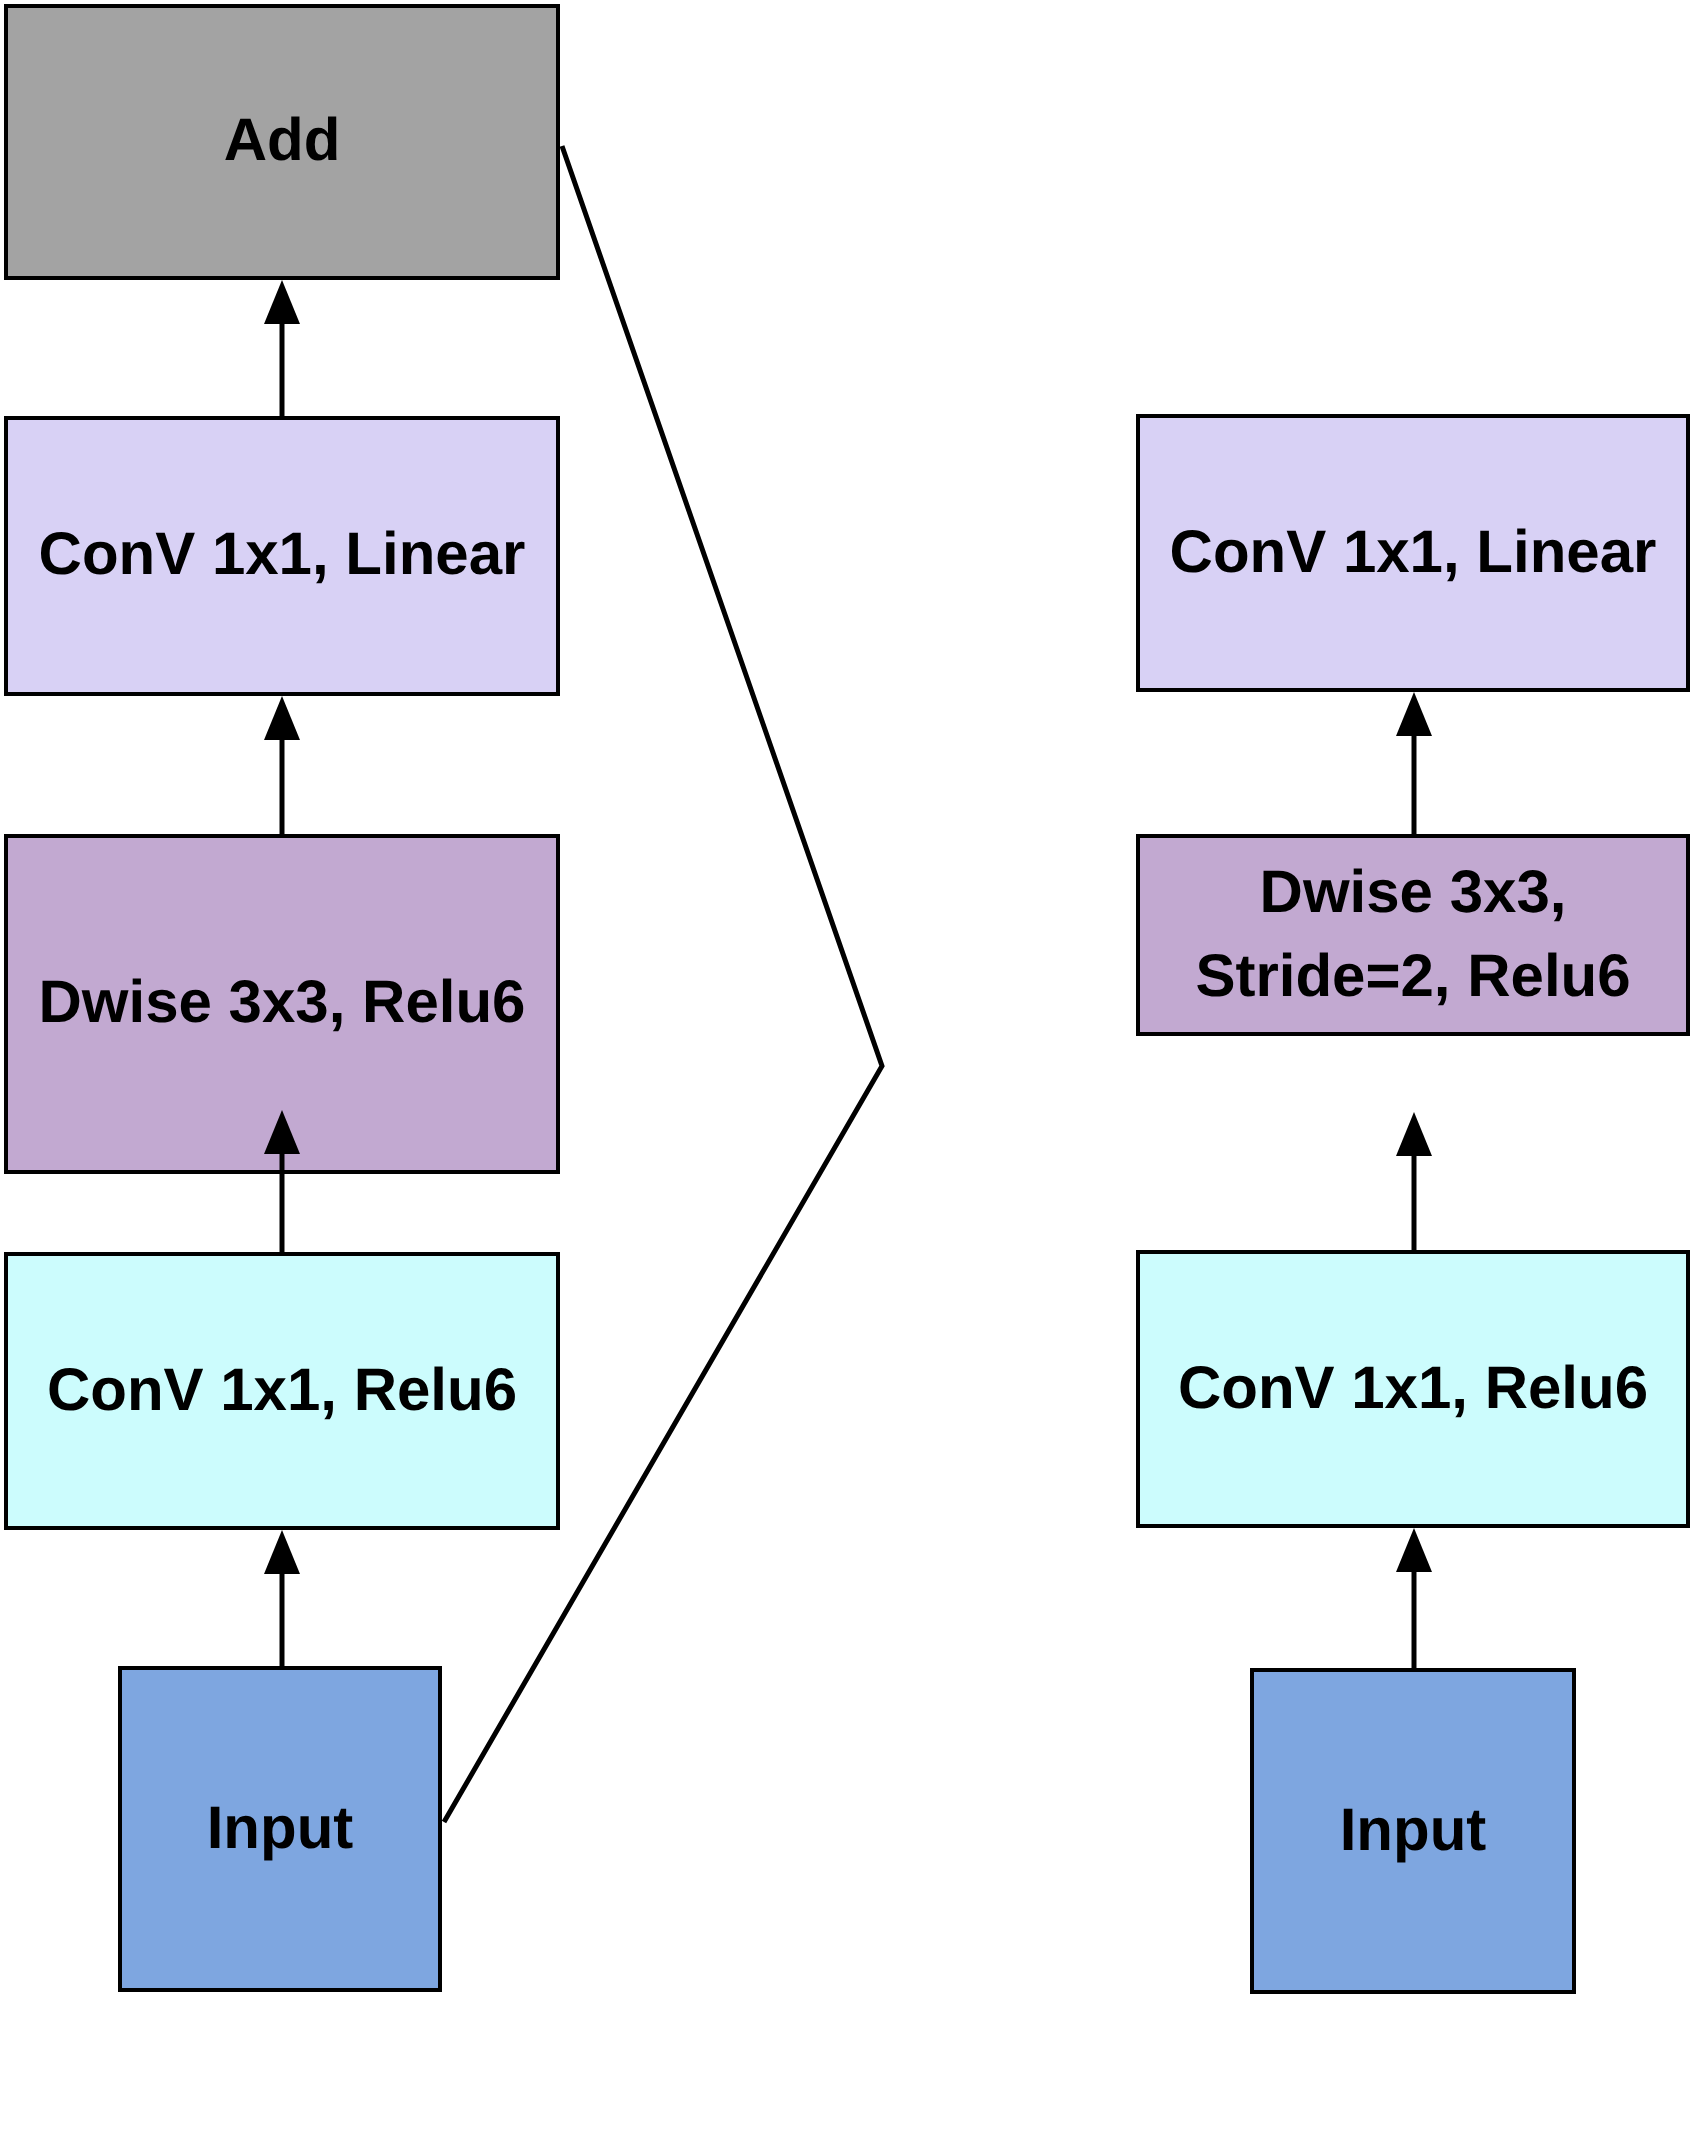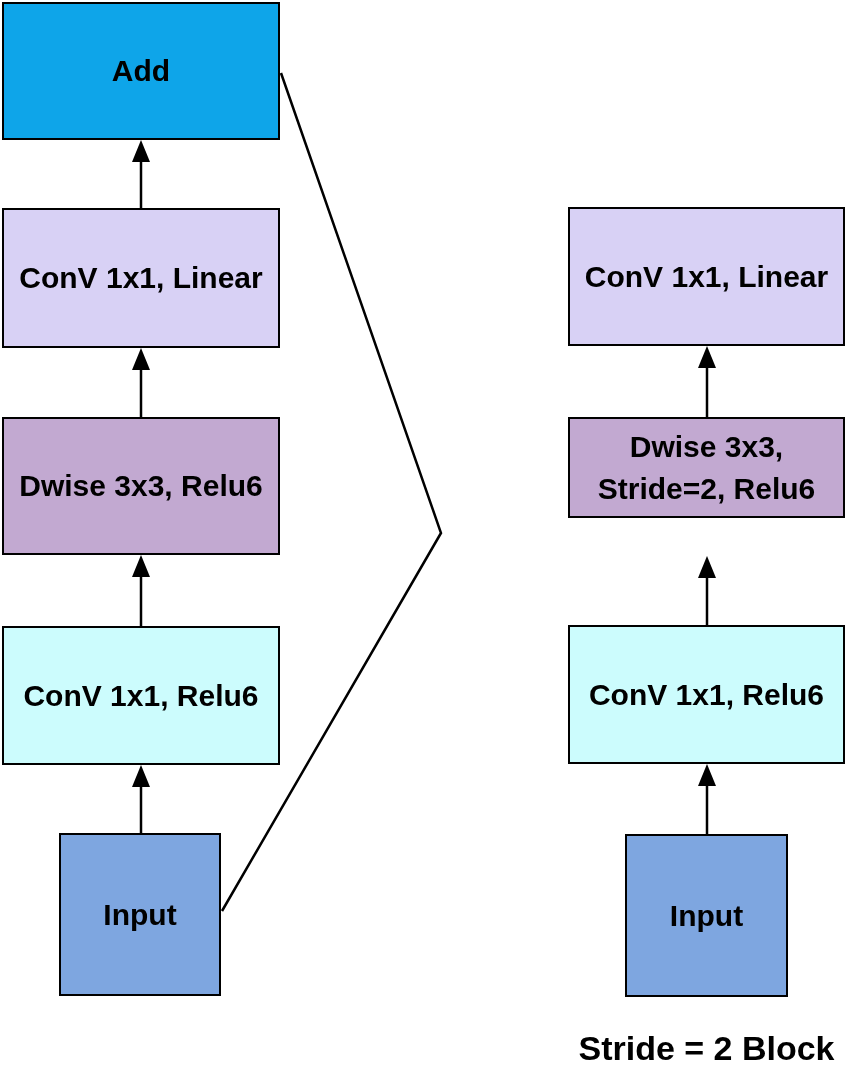--- a/index.html
+++ b/index.html
@@ -27,21 +27,21 @@
     font-size: 30px;
     line-height: 1.4;
     color: #000;
     padding: 0 6px;
   }
   .node.nowrap { white-space: nowrap; padding: 0; }
   
   .l-col   { left: 2px;  width: 278px; }
   #add-box         { top: 2px;   height: 138px; }
   #conv-linear-1   { top: 208px; height: 140px; }
-  #dwise-1         { top: 417px; height: 138px; }
+  #dwise-1         { top: 417px; height: 170px; }
   #conv-relu-1     { top: 626px; height: 139px; }
   #input-1         { left: 59px;  top: 833px; width: 162px; height: 163px; }
   
   .r-col   { left: 568px; width: 277px; }
   #conv-linear-2   { top: 207px; height: 139px; }
   #dwise-2         { top: 417px; height: 101px; align-items: center; }
   #conv-relu-2     { top: 625px; height: 139px; }
   #input-2         { left: 625px; top: 834px; width: 163px; height: 163px; }
 
   .caption {
@@ -69,21 +69,21 @@
     stroke-width: 2.5;
     fill: none;
   }
   #edges polygon { fill: #000; stroke: none; }
 </style>
 </head>
 <body>
 
 <div id="canvas">
 
-  <div class="node l-col nowrap" id="add-box" style="background-color: #0ea5e9;">
+  <div class="node l-col nowrap" id="add-box" style="background-color: #a3a3a3;">
     <span>Add</span>
   </div>
 
   <div class="node l-col nowrap" id="conv-linear-1" style="background-color: rgb(216, 209, 245);">
     <span>ConV 1x1, Linear</span>
   </div>
 
   <div class="node l-col nowrap" id="dwise-1" style="background-color: rgb(194, 169, 209);">
     <span>Dwise 3x3, Relu6</span>
   </div>
@@ -106,21 +106,20 @@
   </div>
 
   <div class="node r-col nowrap" id="conv-relu-2" style="background-color: rgb(204, 252, 253);">
     <span>ConV 1x1, Relu6</span>
   </div>
 
   <div class="node nowrap" id="input-2" style="background-color: rgb(126, 166, 224);">
     <span>Input</span>
   </div>
 
-  <div class="caption" id="caption-2">Stride = 2 Block</div>
 
   <svg id="edges" viewBox="0 0 847 1072" xmlns="http://www.w3.org/2000/svg">
 
     <g>
       <line x1="141" y1="833" x2="141" y2="786"></line>
       <polygon points="132,787 150,787 141,765"></polygon>
     </g>
     <g>
       <line x1="141" y1="626" x2="141" y2="577"></line>
       <polygon points="132,577 150,577 141,555"></polygon>

